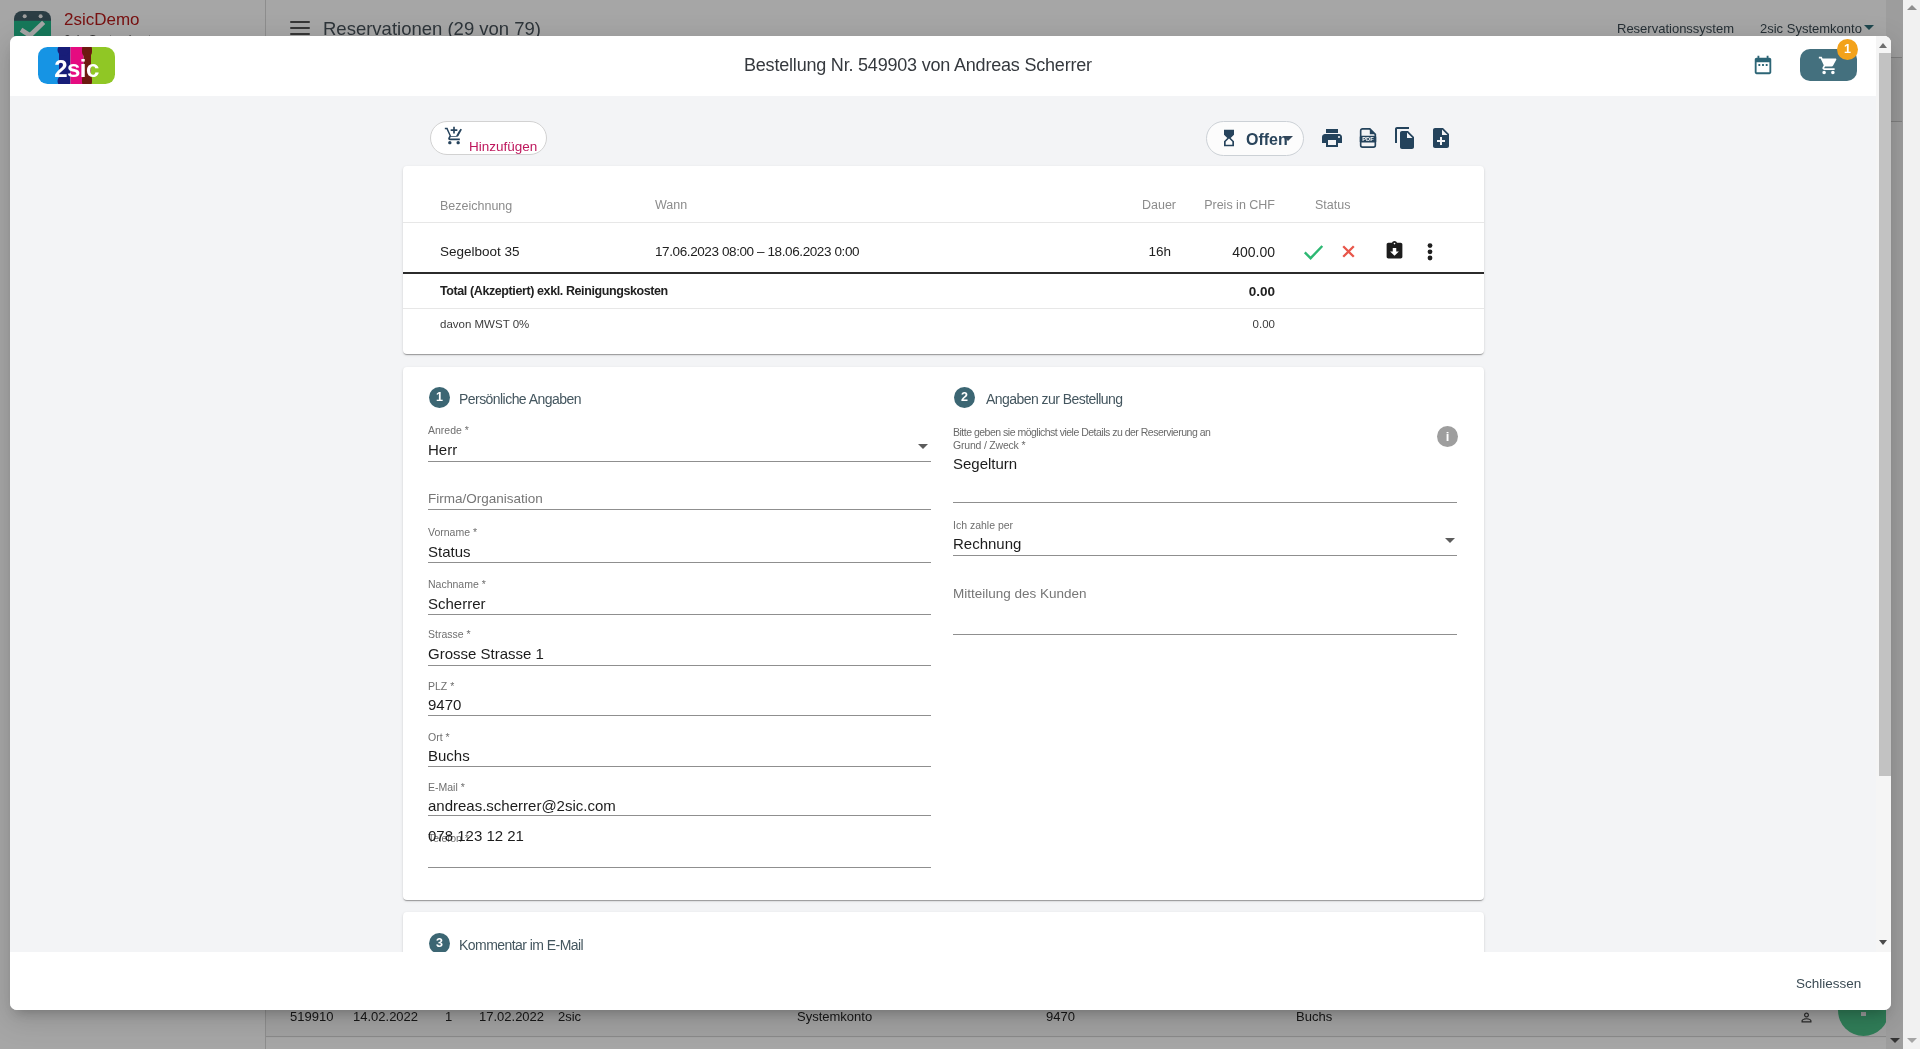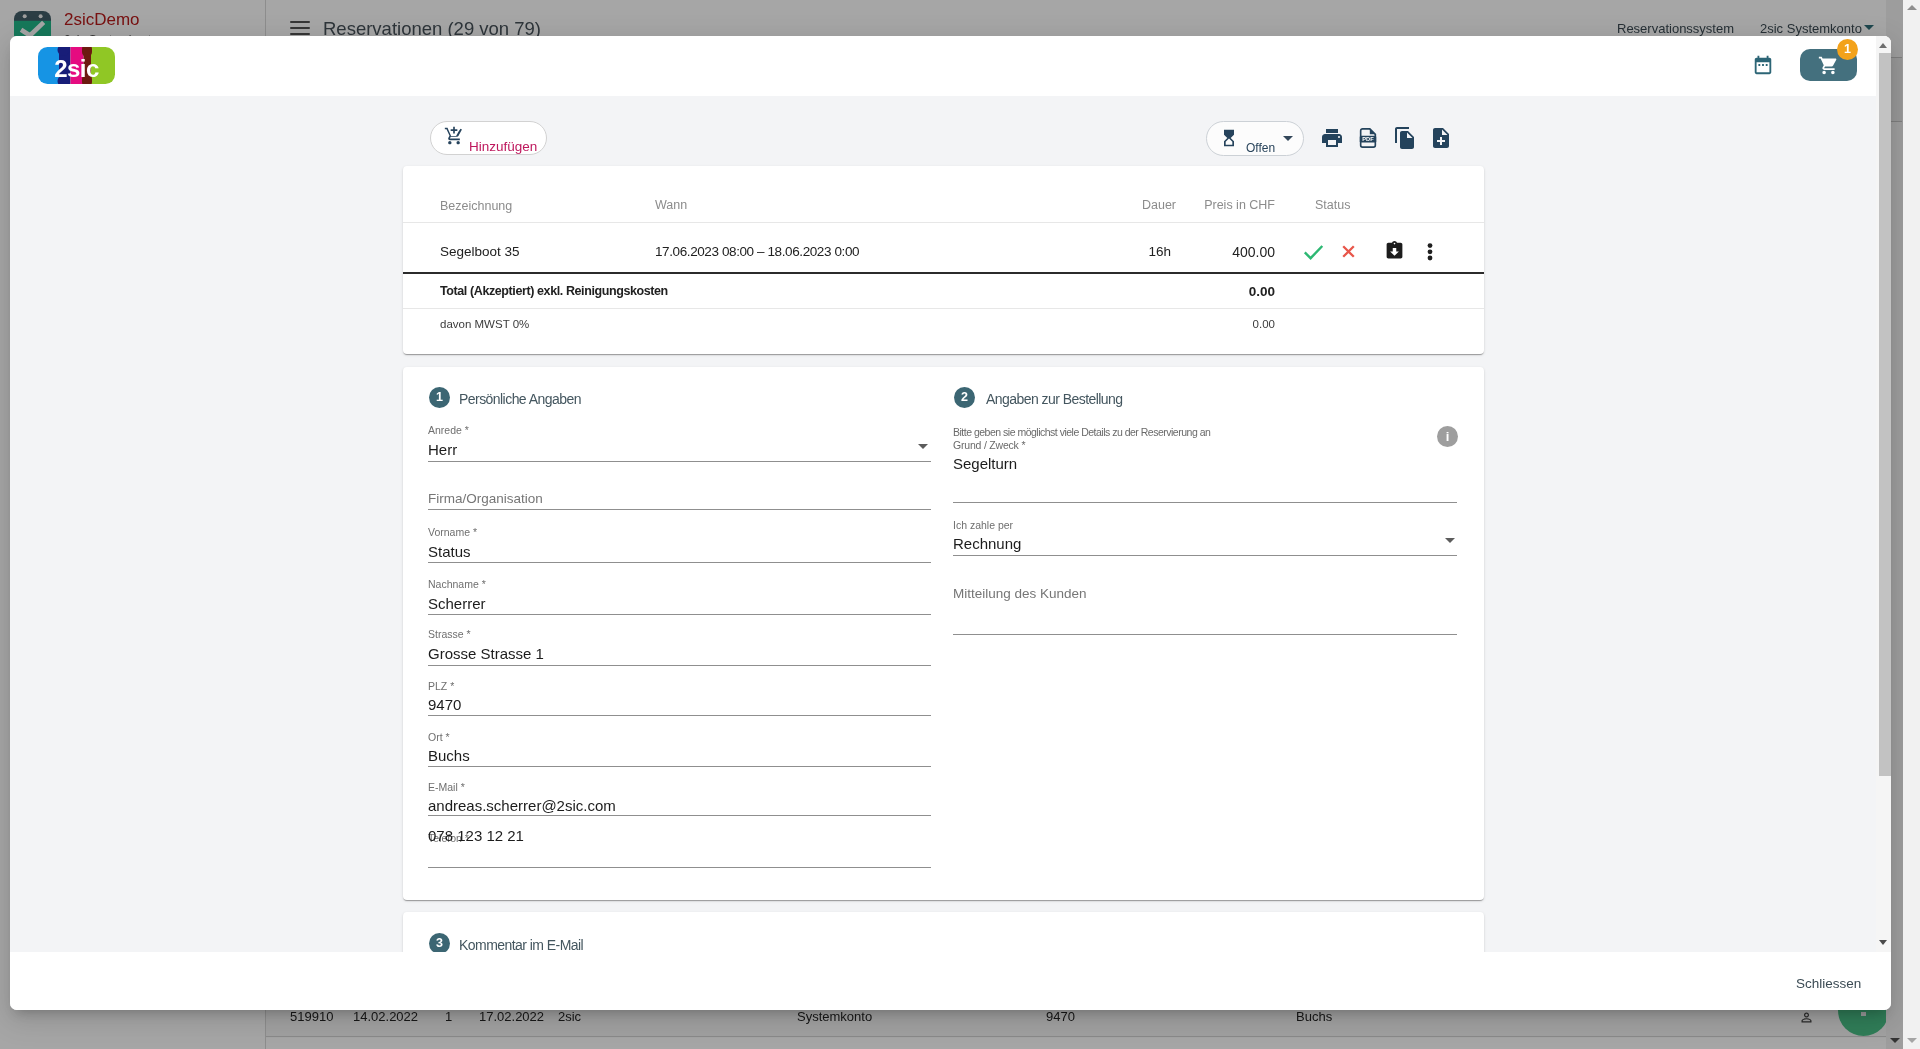--- a/index.html
+++ b/index.html
@@ -105,20 +105,21 @@
       </div>
   <div id="overlay"></div>
   <div id="osb">
     <div class="caret" style="left:3.5px;top:5px;border-top-width:0;border-bottom:5px solid #8f8f8f"></div>
     <div class="caret" style="left:3.5px;top:1038px;border-top-color:#a5a5a5"></div>
   </div>
 
   <div class="dlg-bg"></div>
   <div class="dlg-head"></div>
   <div class="dlg-foot"></div>
+  <div class="dlg-title z22">Bestellung Nr. 549903 von Andreas Scherrer</div>
   <div class="t z25" style="left:1796px;top:976px;font-size:13.5px;color:#3b4b54;">Schliessen</div>
 
   <svg class="abs z22" style="left:38px;top:47px" width="77" height="37" viewBox="0 0 77 37">
     <defs>
         <clipPath id="lc">
           <rect x="0" y="0" width="77" height="37" rx="9.5"></rect>
         </clipPath>
       </defs>
     <g clip-path="url(#lc)">
       <rect x="0" y="0" width="22" height="37" fill="#1694e4"></rect>
@@ -147,21 +148,21 @@
   <div class="abs z22" style="left:430px;top:121px;width:117px;height:34px;border:1px solid #d2d2d2;border-radius:17px;background:#fff;"></div>
   <svg class="abs z23" style="left:444px;top:126px" width="20" height="20" viewBox="0 0 24 24" fill="#26435c">
       <path d="M11 9h2V6h3V4h-3V1h-2v3H8v2h3v3zm-4 9c-1.1 0-1.99.9-1.99 2S5.9 22 7 22s2-.9 2-2-.9-2-2-2zm10 0c-1.1 0-1.99.9-1.99 2s.89 2 1.99 2 2-.9 2-2-.9-2-2-2zm-9.83-3.25l.03-.12.9-1.63h7.45c.75 0 1.41-.41 1.75-1.03l4.24-7.69-1.74-.96h-.01L17.3 7l-2.76 5H8.53l-.13-.27L6.16 6.59l-.95-2L4.27 2H1v2h2l3.6 7.59-1.35 2.44c-.16.28-.25.61-.25.97 0 1.1.9 2 2 2h12v-2H7.42c-.13 0-.25-.11-.25-.25z"></path>
     </svg>
   <div class="t z23" style="left:469px;top:139px;font-size:13.5px;color:#be185d;">Hinzufügen</div>
 
   <div class="abs z22" style="left:1206px;top:121px;width:98px;height:35px;border:1px solid #ccd1d6;border-radius:17.5px;background:#fcfcfc;"></div>
   <svg class="abs z23" style="left:1219px;top:128px" width="20" height="20" viewBox="0 0 24 24" fill="#26435c">
       <path d="M6 2v6h.01L6 8.01 10 12l-4 4 .01.01H6V22h12v-5.99h-.01L18 16l-4-4 4-3.99-.01-.01H18V2H6zm10 14.5V20H8v-3.5l4-4 4 4z"></path>
     </svg>
-  <div class="t z23" style="left:1246px;top:141px;font-size:12px;color:#2a455c;">Offen</div>
+  <div class="t z23" style="left:1246px;top:131px;font-size:16px;color:#2a455c;font-weight:bold;">Offen</div>
   <div class="caret z23" style="left:1283px;top:136px;border-top-color:#33475a"></div>
 
   <svg class="abs z22" style="left:1320px;top:126px" width="24" height="24" viewBox="0 0 24 24" fill="#24435c">
       <path d="M19 8H5c-1.66 0-3 1.34-3 3v6h4v4h12v-4h4v-6c0-1.66-1.34-3-3-3zm-3 11H8v-5h8v5zm3-7c-.55 0-1-.45-1-1s.45-1 1-1 1 .45 1 1-.45 1-1 1zm-1-9H6v4h12V3z"></path>
     </svg>
   <svg class="abs z22" style="left:1357px;top:127px" width="22" height="22" viewBox="0 0 24 24">
     <path d="M14 2H6c-1.1 0-2 .9-2 2v16c0 1.1.9 2 2 2h12c1.1 0 2-.9 2-2V8z" fill="none" stroke="#24435c" stroke-width="1.8"></path>
     <path d="M14 2v6h6z" fill="#24435c"></path>
     <rect x="3" y="9.5" width="18" height="7.5" rx="1.5" fill="#24435c"></rect>
     <text x="12" y="15.8" text-anchor="middle" font-family="Liberation Sans, sans-serif" font-weight="bold" font-size="6.2" fill="#fff">PDF</text>

